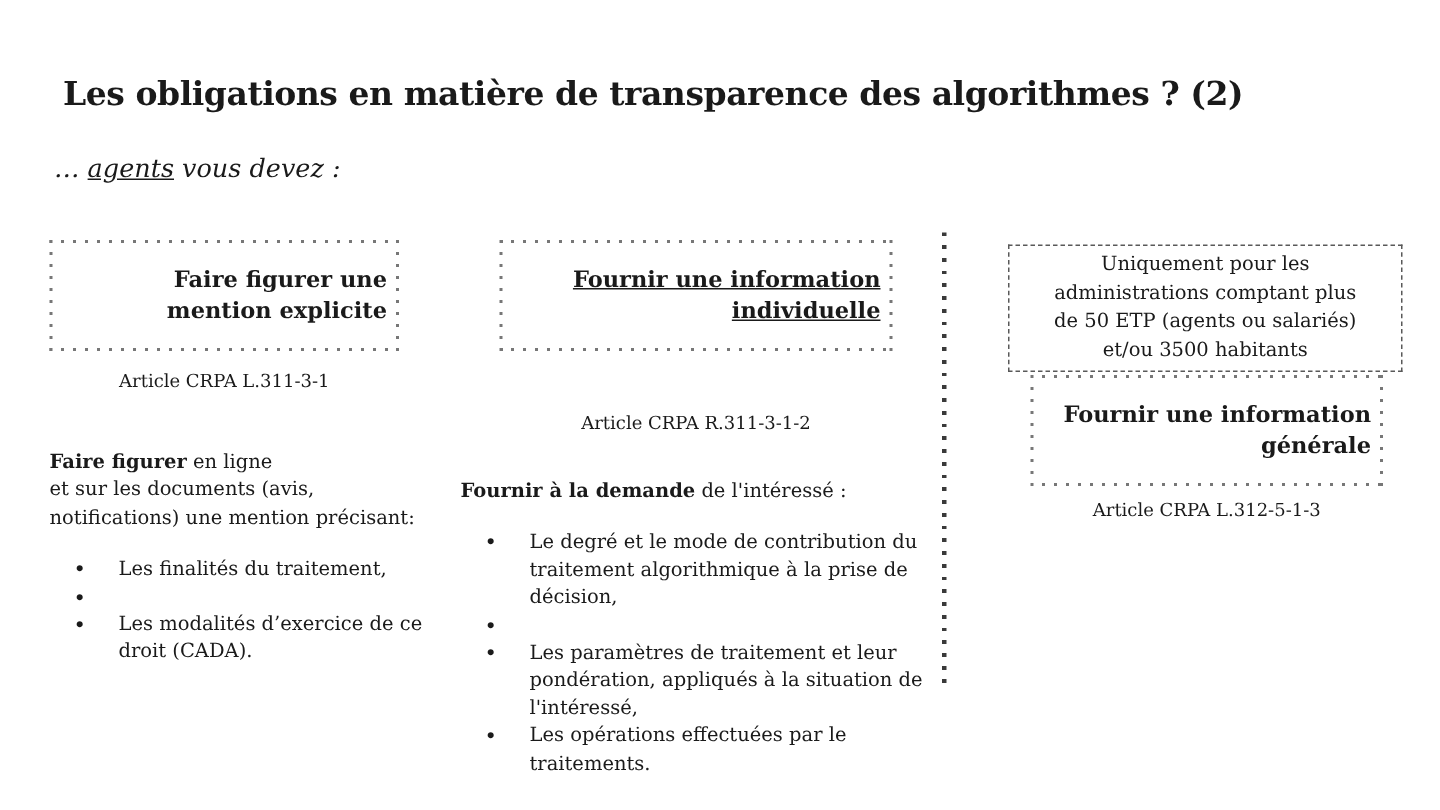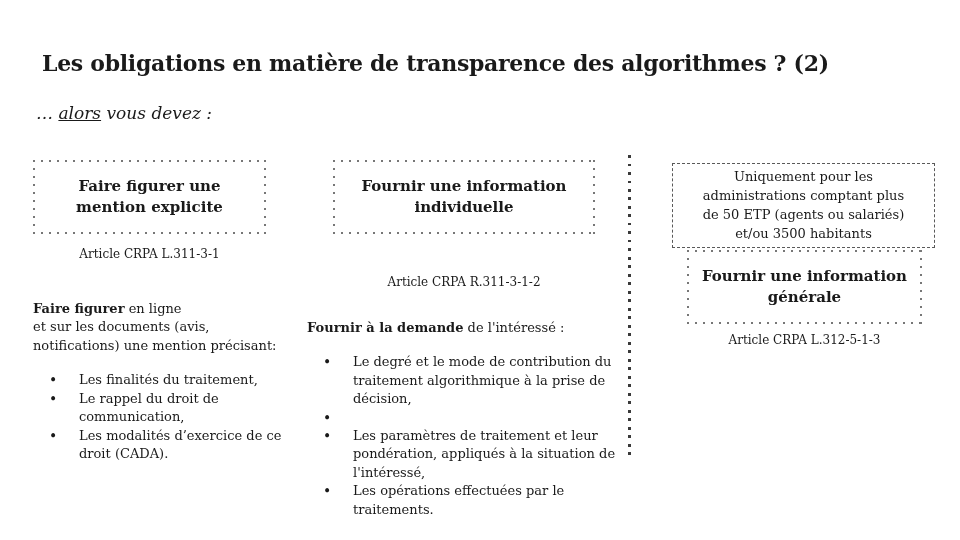--- a/index.html
+++ b/index.html
@@ -31,28 +31,28 @@
     --dot: var(--dotted-border, #777777);
     background-image:
       repeating-linear-gradient(to right,  var(--dot) 0 2px, transparent 2px 8px),
       repeating-linear-gradient(to right,  var(--dot) 0 2px, transparent 2px 8px),
       repeating-linear-gradient(to bottom, var(--dot) 0 2px, transparent 2px 8px),
       repeating-linear-gradient(to bottom, var(--dot) 0 2px, transparent 2px 8px);
     background-position: left top, left bottom, left top, right top;
     background-size: 100% 2px, 100% 2px, 2px 100%, 2px 100%;
     background-repeat: no-repeat;
     display: flex; align-items: center; justify-content: center;
-    text-align: center;
+    text-align: right;
   }
   .box-heading {
     font-size: 15px; font-weight: bold; line-height: 21px;
     padding: 0 8px;
   }
   .box1 { left: 33px;  top: 160px; width: 233px; height: 74px; }
-  .box2 { left: 333px; top: 160px; width: 262px; height: 74px; }
+  .box2 { left: 333px; top: 160px; width: 262px; height: 74px; text-decoration: underline; }
   .box3 { left: 687px; top: 250px; width: 235px; height: 74px; }
 
   .note3 {
     left: 672px; top: 163px; width: 263px;
     border: 1px dashed var(--dashed-border, #595959);
     box-sizing: border-box;
     padding: 4px 22px;
     font-size: 13px; line-height: 1.45; text-align: center;
   }
 
@@ -82,38 +82,37 @@
       to bottom, var(--divider, #3a3a3a) 0 2.5px, transparent 2.5px 8.5px);
   }
 </style>
 </head>
 <body>
 
 <div class="slide">
 
   <h1 class="abs title">Les obligations en matière de transparence des algorithmes ? (2)</h1>
 
-  <div class="abs subtitle"><span>… </span><span class="u">alors</span><span> vous devez :</span></div>
+  <div class="abs subtitle"><span>… </span><span class="u">agents</span><span> vous devez :</span></div>
 
   <div class="abs dotted-box box1">
     <div class="box-heading">Faire figurer une mention explicite</div>
   </div>
   <div class="abs article article1">Article CRPA L.311-3-1</div>
   <div class="abs body body1">
     <div class="intro"><b>Faire figurer</b><span> en ligne
 et sur les documents (avis,
 notifications) une mention précisant:</span></div>
     <div class="bullets">
       <div class="bullet-row">
         <span class="bullet-mark">•</span>
         <span class="bullet-text">Les finalités du traitement,</span>
       </div>
       <div class="bullet-row">
         <span class="bullet-mark">•</span>
-        <span class="bullet-text">Le rappel du droit de communication,</span>
       </div>
       <div class="bullet-row">
         <span class="bullet-mark">•</span>
         <span class="bullet-text">Les modalités d’exercice de ce droit (CADA).</span>
       </div>
     </div>
   </div>
 
   <div class="abs dotted-box box2">
     <div class="box-heading">Fournir une information individuelle</div>

